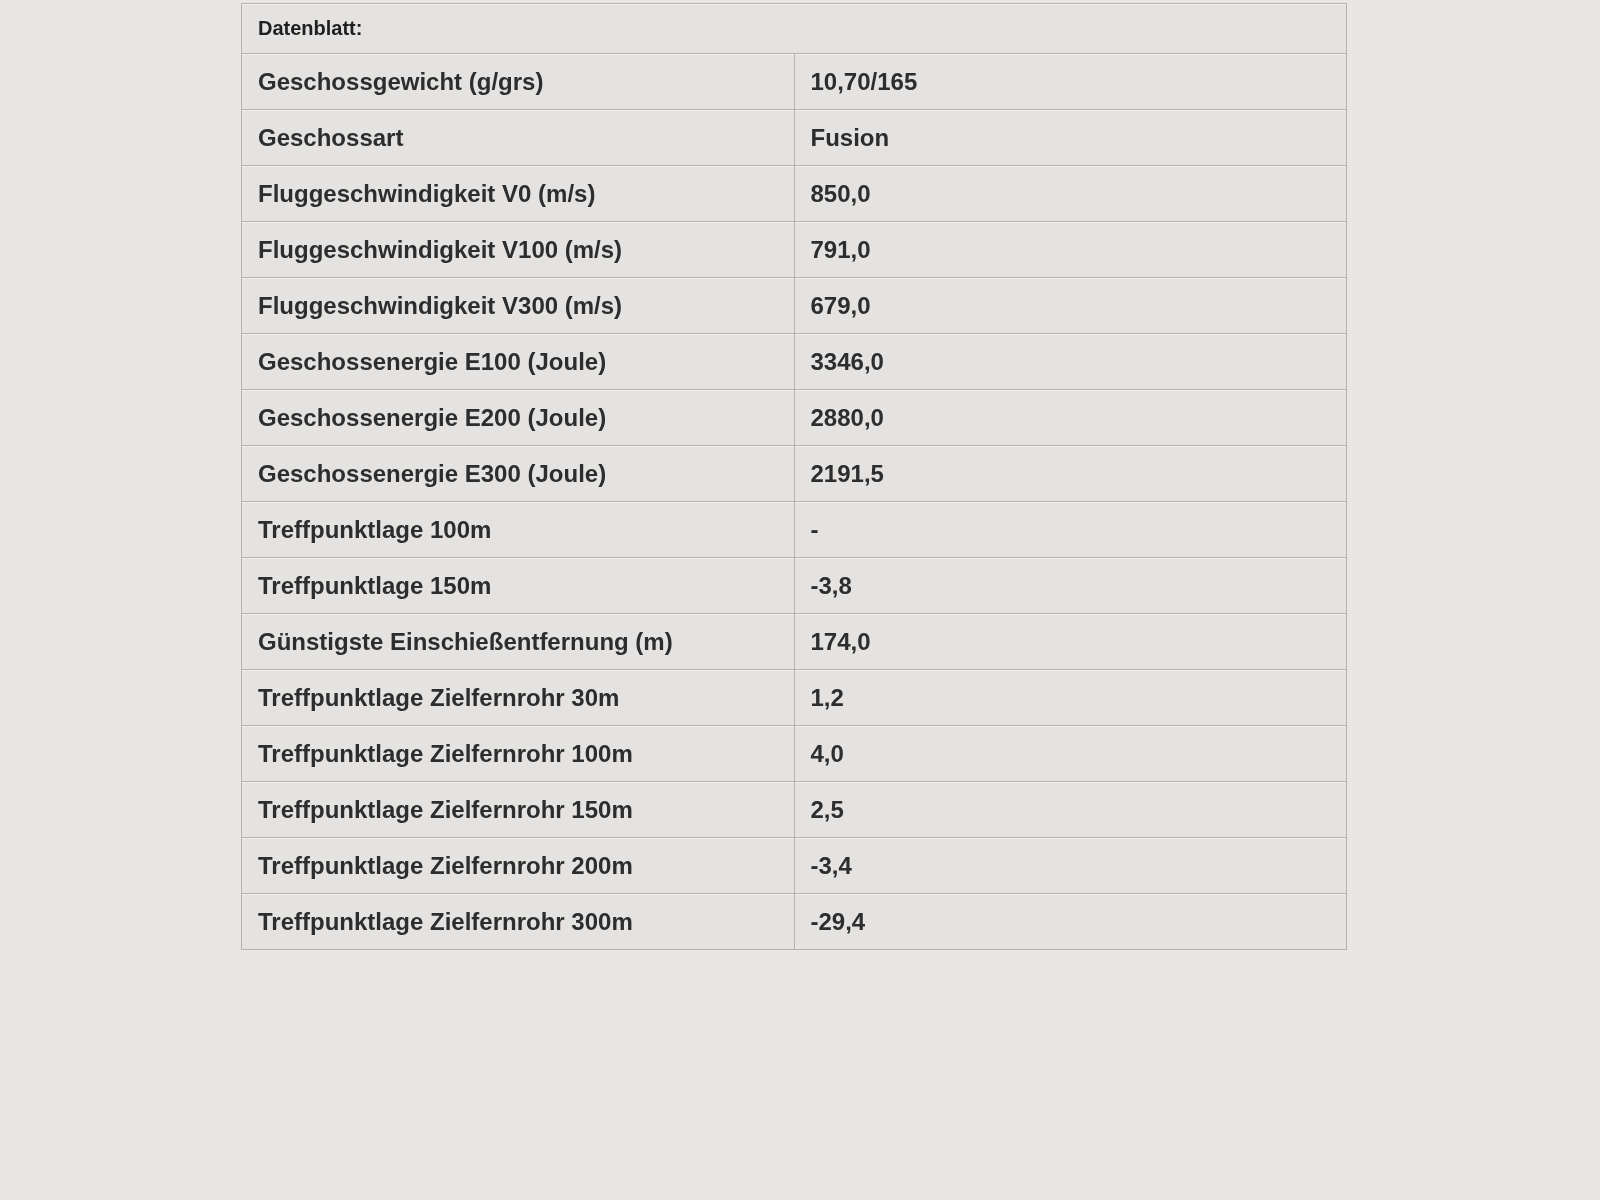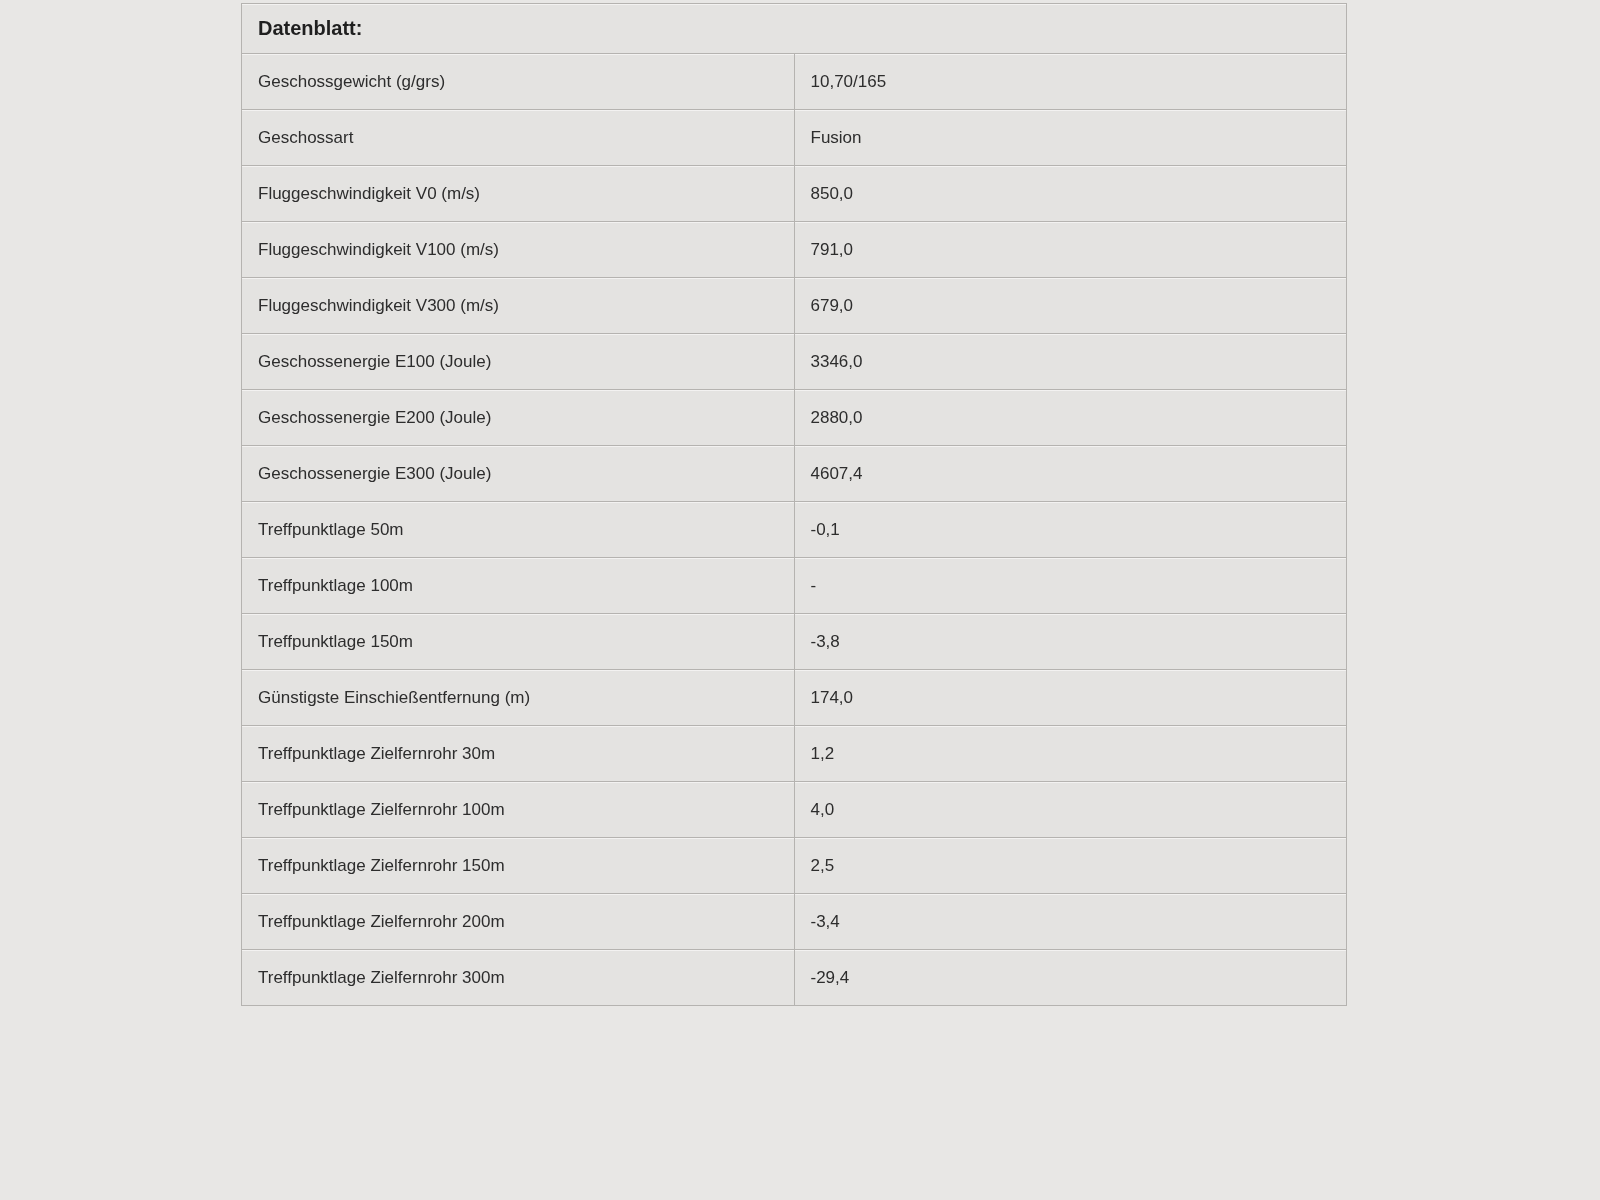--- a/index.html
+++ b/index.html
@@ -25,25 +25,25 @@
   }
   table.datasheet {
     width: 100%;
     border-collapse: collapse;
     table-layout: fixed;
   }
   table.datasheet td, table.datasheet th {
     border: 1px solid var(--border-color);
     background: var(--cell-bg);
     padding: 0 14px 0 16px;
-    font-size: 17px;
+    font-size: 24px;
     color: var(--text-color);
     text-align: left;
     vertical-align: middle;
-    font-weight: normal;
+    font-weight: bold;
     box-shadow: inset 0 1px 0 rgba(255,255,255,0.55);
   }
   table.datasheet th.sheet-title {
     height: 50px;
     font-size: 20px;
     font-weight: bold;
     color: var(--title-color);
   }
   table.datasheet tr.data-row td { height: 56px; }
   td.label-cell { width: 549px; }
@@ -92,27 +92,23 @@
     <td class="value-cell">3346,0</td>
   </tr>
 
   <tr class="data-row">
     <td class="label-cell">Geschossenergie E200 (Joule)</td>
     <td class="value-cell">2880,0</td>
   </tr>
 
   <tr class="data-row">
     <td class="label-cell">Geschossenergie E300 (Joule)</td>
-    <td class="value-cell">4607,4</td>
+    <td class="value-cell">2191,5</td>
   </tr>
 
-  <tr class="data-row">
-    <td class="label-cell">Treffpunktlage 50m</td>
-    <td class="value-cell">-0,1</td>
-  </tr>
 
   <tr class="data-row">
     <td class="label-cell">Treffpunktlage 100m</td>
     <td class="value-cell">-</td>
   </tr>
 
   <tr class="data-row">
     <td class="label-cell">Treffpunktlage 150m</td>
     <td class="value-cell">-3,8</td>
   </tr>

